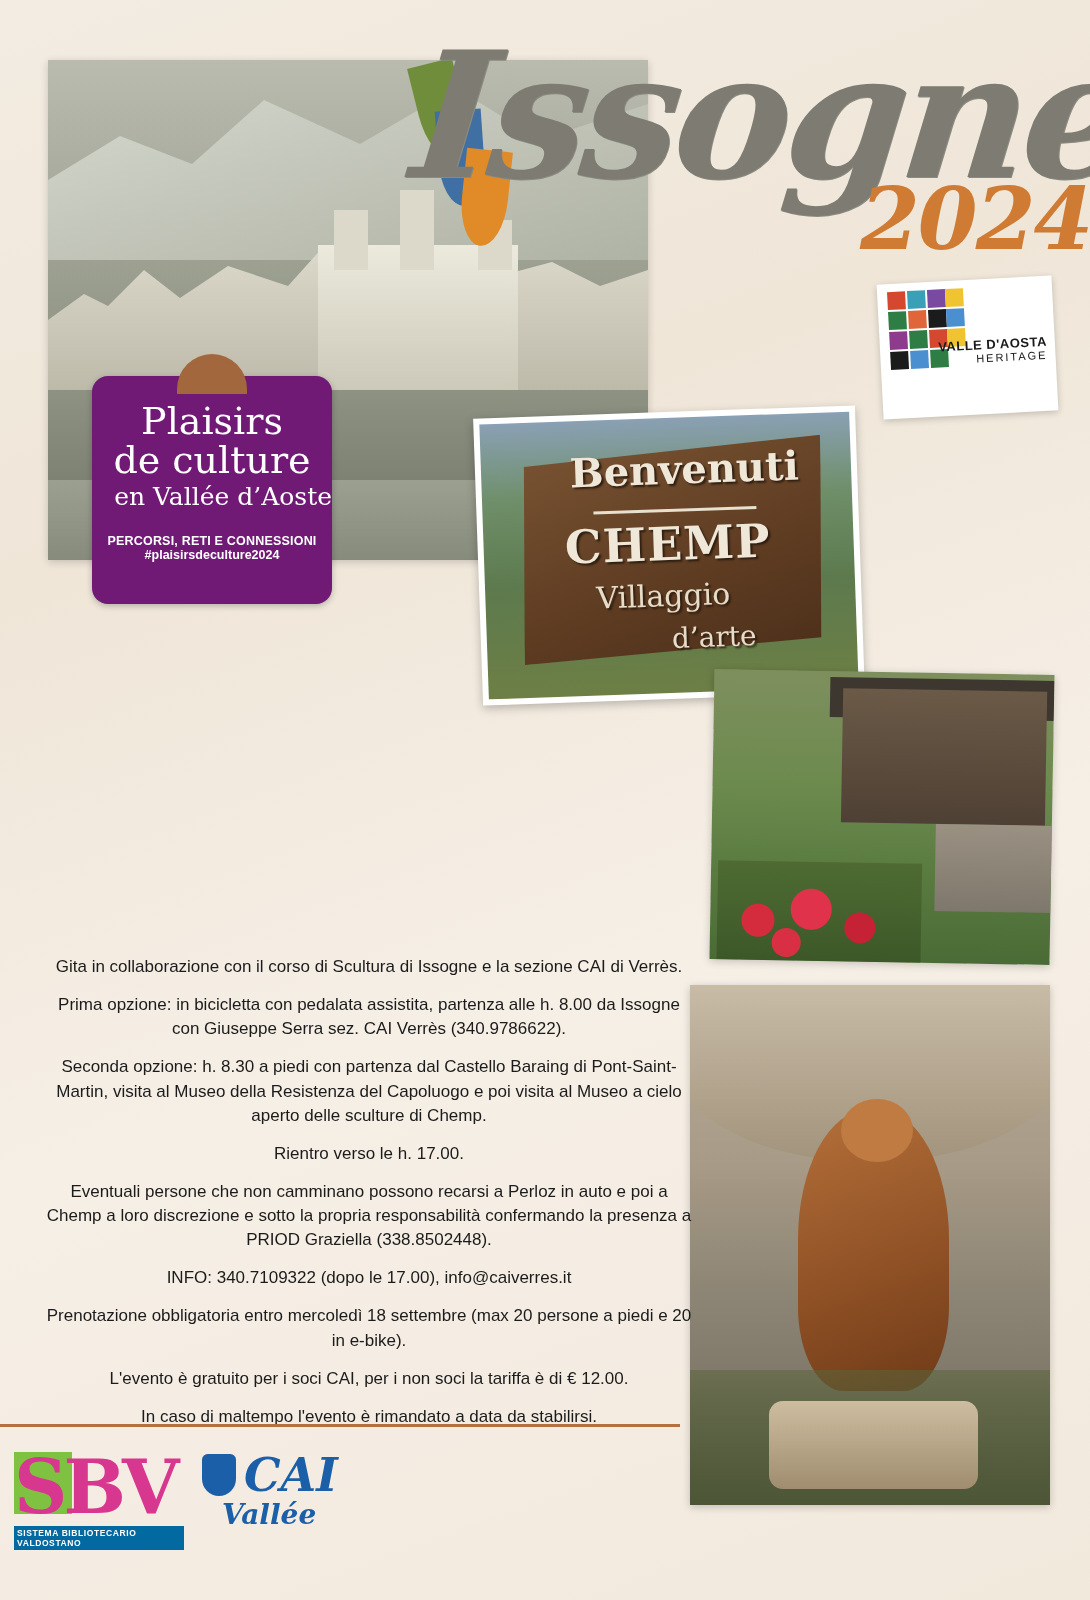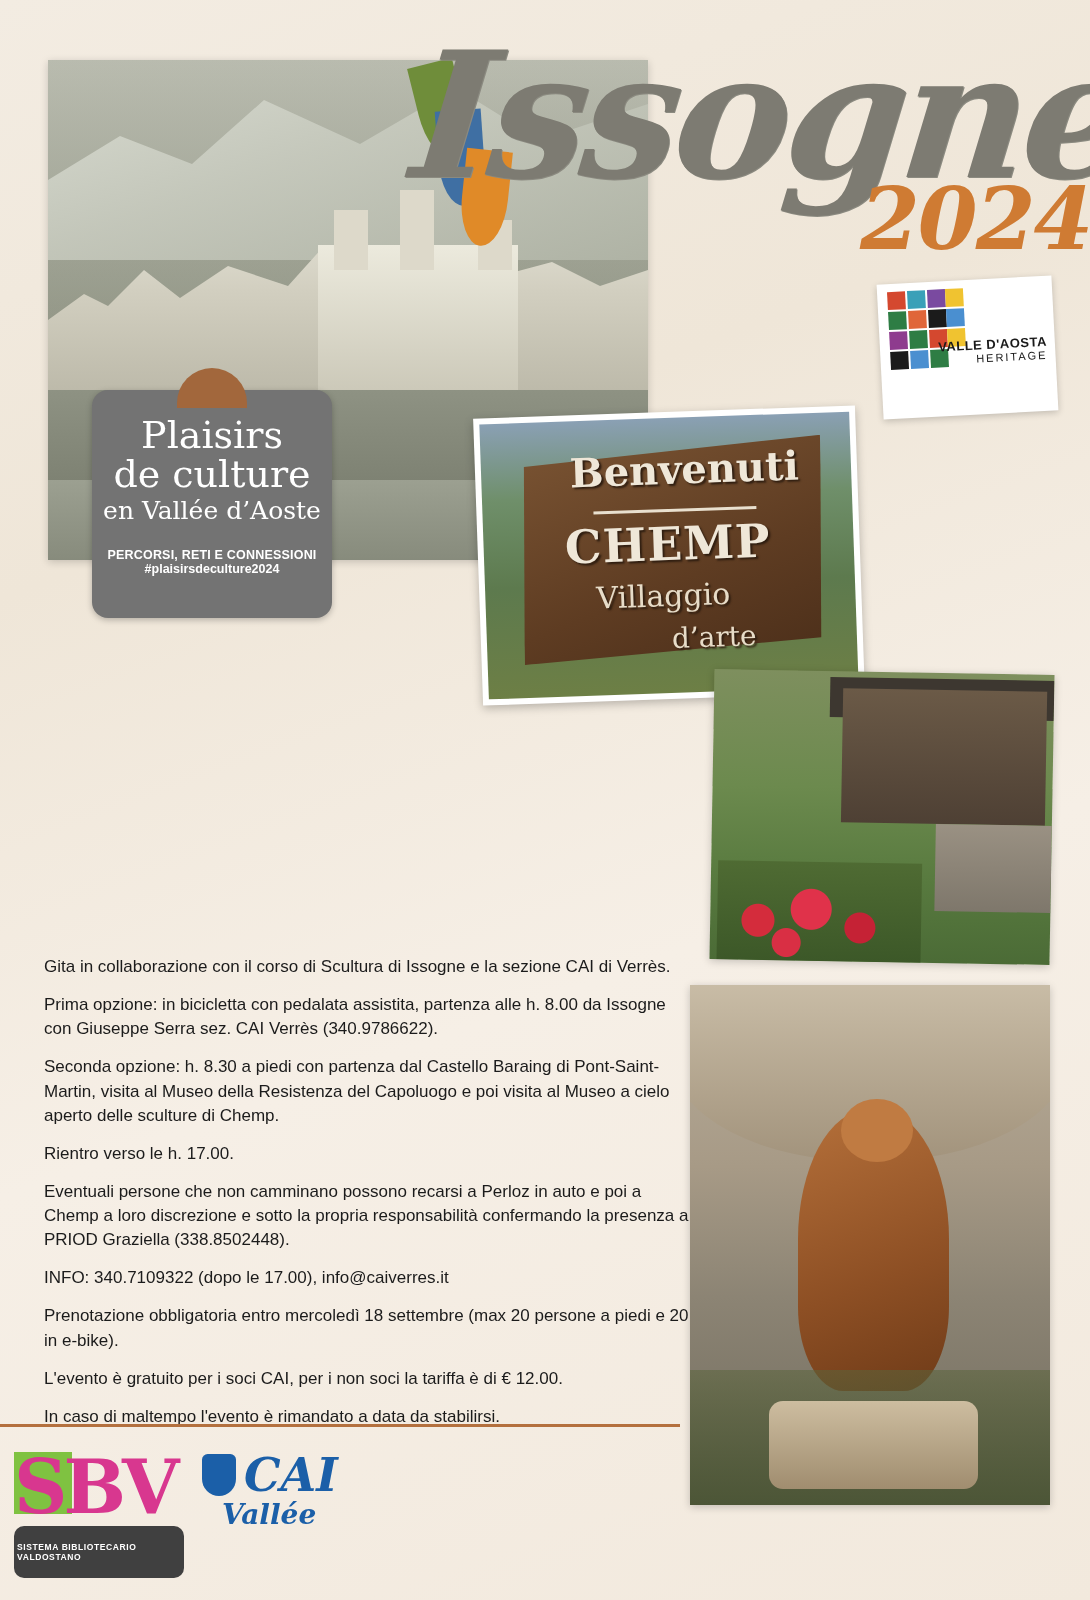--- a/index.html
+++ b/index.html
@@ -78,31 +78,31 @@
   .heritage .mosaic i{position:absolute;display:block;}
   .heritage .htext{
     position:absolute;right:8px;top:58px;text-align:right;
     font-family:"Liberation Sans", sans-serif;
   }
   .heritage .htext .l1{font-size:13px;font-weight:700;letter-spacing:.5px;color:#1a1a1a;}
   .heritage .htext .l2{font-size:11px;letter-spacing:2px;color:#1a1a1a;}
 
   
   .plaisirs{
-    position:absolute;left:92px;top:390px;width:240px;height:228px;
-    background:#737373;border-radius:16px 16px 16px 16px;
+    position:absolute;left:92px;top:376px;width:240px;height:228px;
+    background:#701a75;border-radius:16px 16px 16px 16px;
     color:#fff;text-align:center;box-shadow:0 2px 6px rgba(0,0,0,.25);
   }
   .plaisirs:before{
     content:"";position:absolute;left:50%;top:-22px;transform:translateX(-50%);
     width:70px;height:40px;background:#a2673c;border-radius:40px 40px 0 0;
   }
   .plaisirs .p1{font-family:"DejaVu Serif",serif;font-size:38px;line-height:1.02;padding-top:26px;}
   .plaisirs .p2{font-family:"DejaVu Serif",serif;font-size:38px;line-height:1.02;}
-  .plaisirs .p3{font-family:"DejaVu Serif",serif;font-size:25px;line-height:1.2;margin-top:2px;}
+  .plaisirs .p3{font-family:"DejaVu Serif",serif;font-size:25px;line-height:1.2;margin-top:2px;text-align:right;}
   .plaisirs .p4{font-size:12.5px;font-weight:700;margin-top:22px;letter-spacing:.2px;}
   .plaisirs .p5{font-size:12.5px;font-weight:700;}
 
   
   .benv{
     position:absolute;left:478px;top:412px;width:370px;height:275px;
     background:#ffffff;padding:6px;box-shadow:0 3px 10px rgba(0,0,0,.25);
     transform:rotate(-2deg);
   }
   .benv .inner{
@@ -181,37 +181,37 @@
     position:absolute;left:44px;top:628px;width:640px;
     font-size:37px;font-weight:700;color:#1a1a1a;line-height:1.14;
     letter-spacing:-.4px;
   }
   .headline{
     position:absolute;left:42px;top:738px;width:660px;
     font-size:45px;font-weight:700;color:#111;line-height:1.12;letter-spacing:-.6px;
   }
   .body-text{
     position:absolute;left:44px;top:955px;width:650px;
-    font-size:17px;color:#1b1b1b;line-height:1.42;
+    font-size:17px;color:#1b1b1b;line-height:1.42;text-align:center;
   }
   .body-text p{margin:0 0 14px 0;}
   .body-text b{font-weight:400;}
 
   
   .divider{
     position:absolute;left:0;top:1424px;width:680px;height:3px;background:#b4703e;
   }
   .footer{position:absolute;left:0;top:1436px;width:1090px;height:164px;}
   .sbv{position:absolute;left:14px;top:14px;width:170px;height:118px;}
   .sbv .letters{
     font-family:"DejaVu Serif",serif;font-size:74px;font-weight:700;
     color:#d8378f;letter-spacing:-4px;line-height:1;
   }
-  .sbv .bar{margin-top:2px;background:#404040;color:#fff;font-size:8.5px;
-    letter-spacing:.6px;padding:16px 3px;font-weight:700;border-radius:10px;}
+  .sbv .bar{margin-top:2px;background:#0369a1;color:#fff;font-size:8.5px;
+    letter-spacing:.6px;padding:2px 3px;font-weight:700;}
   .sbv .sq{position:absolute;left:0;top:2px;width:58px;height:62px;background:#7fc241;z-index:-1;}
 
   .cai{position:absolute;left:196px;top:18px;width:150px;height:110px;}
   .cai .name{font-family:"DejaVu Serif",serif;font-style:italic;font-weight:700;
     font-size:46px;color:#1b5fa8;line-height:.95;}
   .cai .sub{font-family:"DejaVu Serif",serif;font-style:italic;font-weight:700;
     font-size:28px;color:#1b5fa8;padding-left:26px;}
   .cai .shield{position:absolute;left:6px;top:0;width:34px;height:42px;
     background:#1b5fa8;border-radius:6px 6px 18px 18px;}
 </style>

